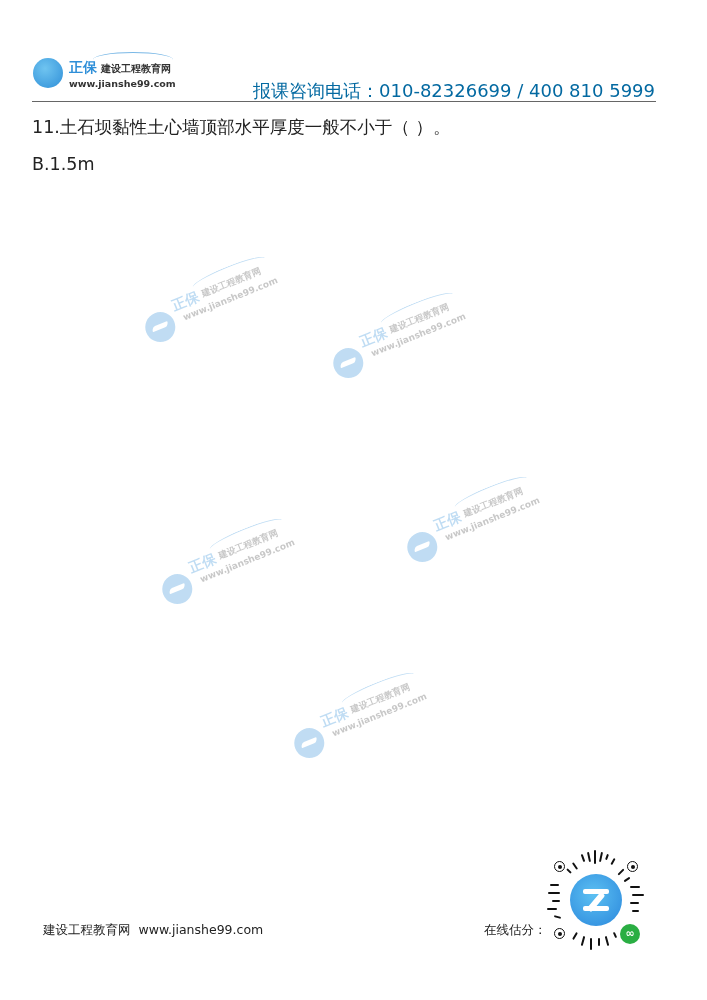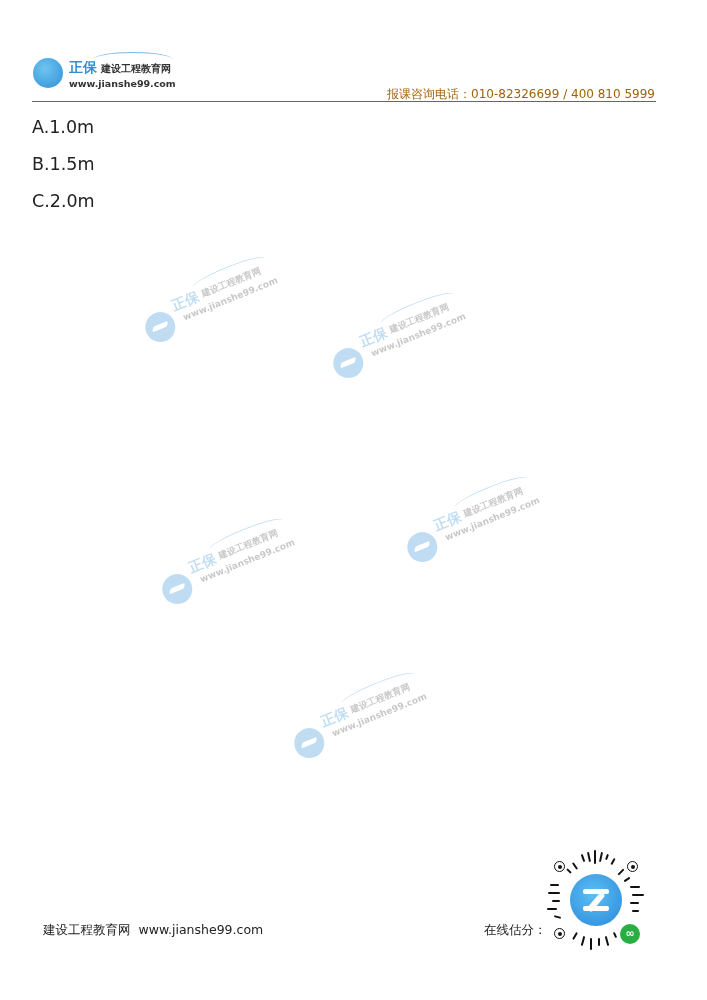--- a/index.html
+++ b/index.html
@@ -14,21 +14,21 @@
       background: radial-gradient(circle at 40% 35%, #6fc4f0, #2f8fd8);
     }
     .logo-brand { position: absolute; left: 36px; top: 1px; font-size: 14px; font-weight: bold; color: #2f8fd8; letter-spacing: 0px; white-space: nowrap; }
     .logo-name { position: absolute; left: 68px; top: 4px; font-size: 10px; font-weight: bold; color: #333; white-space: nowrap; }
     .logo-url { position: absolute; left: 36px; top: 20px; font-size: 9.5px; font-weight: bold; color: #333; white-space: nowrap; }
     .logo-arc {
       position: absolute; left: 60px; top: -6px; width: 80px; height: 14px;
       border-top: 1.5px solid #7ab8e6; border-radius: 50% 50% 0 0;
     }
     .phone {
-      position: absolute; right: 52px; top: 86px; font-size: 12px; color: #a16207; white-space: nowrap;
+      position: absolute; right: 52px; top: 79px; font-size: 18px; color: #0369a1; white-space: nowrap;
     }
     .header-rule { position: absolute; left: 32px; top: 101px; width: 624px; height: 1px; background: #666; }
 
     .content { position: absolute; left: 32px; top: 112px; width: 640px; }
     .line { font-size: 17.5px; color: #222; height: 37px; line-height: 30px; white-space: nowrap; }
 
     .watermark { position: absolute; width: 140px; height: 60px; opacity: 0.32; transform: rotate(-22deg); transform-origin: left bottom; }
     .wm-circle {
       position: absolute; left: 0; top: 22px; width: 30px; height: 30px; border-radius: 50%;
       background: #3d96dc;
@@ -77,23 +77,22 @@
     <span class="logo-name">建设工程教育网</span>
     <span class="logo-url">www.jianshe99.com</span>
   </div>
   <div class="phone">
     <span>报课咨询电话：</span><span>010-82326699 / 400 810 5999</span>
   </div>
   <div class="header-rule"></div>
 </div>
 
 <div class="content">
-  <div class="line">A.1.0m</div>
+  <div class="line">11.土石坝黏性土心墙顶部水平厚度一般不小于（      ）。</div>
   <div class="line">B.1.5m</div>
-  <div class="line">C.2.0m</div>
 </div>
 
 <div class="watermark" style="left:155px; top:294px;">
   <div class="wm-circle"></div>
   <div class="wm-arc"></div>
   <span class="wm-brand">正保</span>
   <span class="wm-name">建设工程教育网</span>
   <span class="wm-url">www.jianshe99.com</span>
 </div>
 <div class="watermark" style="left:343px; top:330px;">

